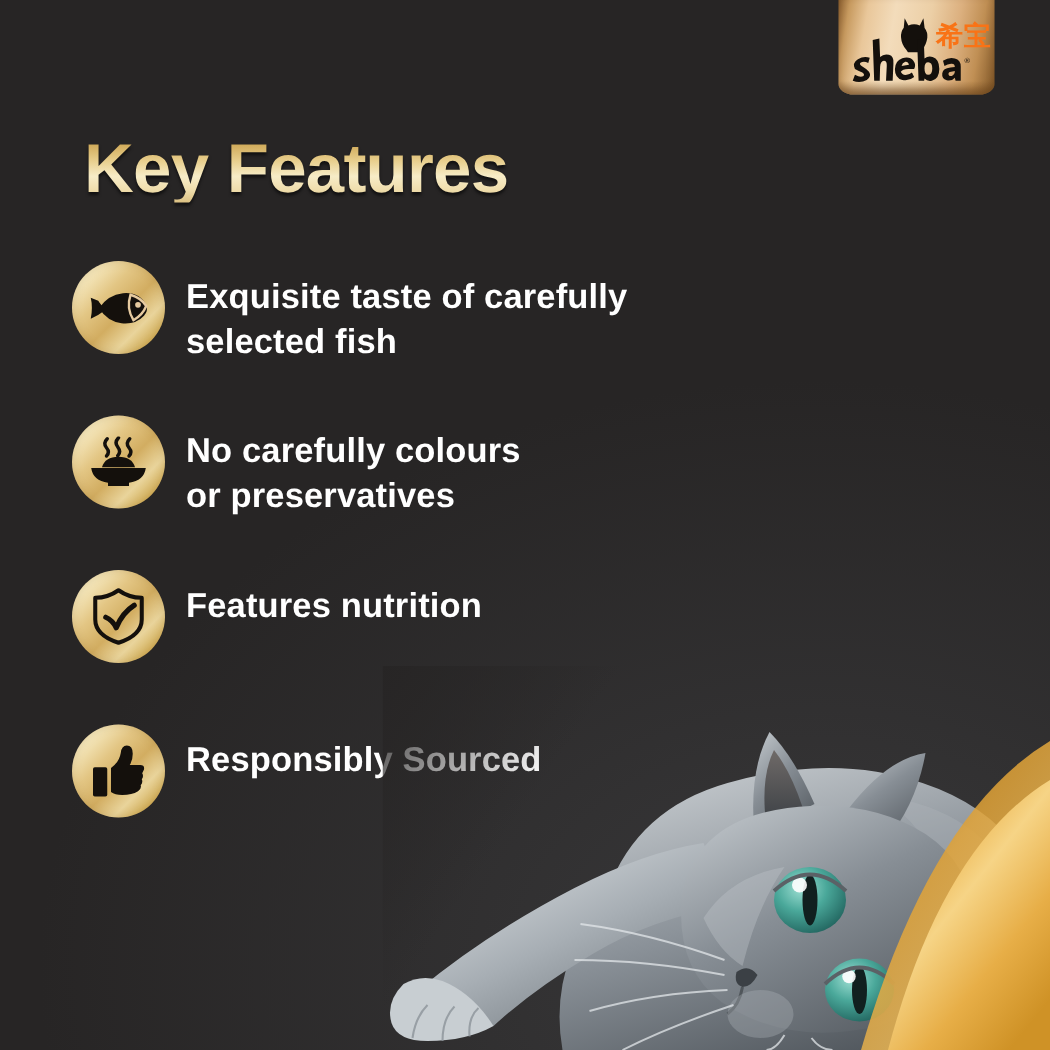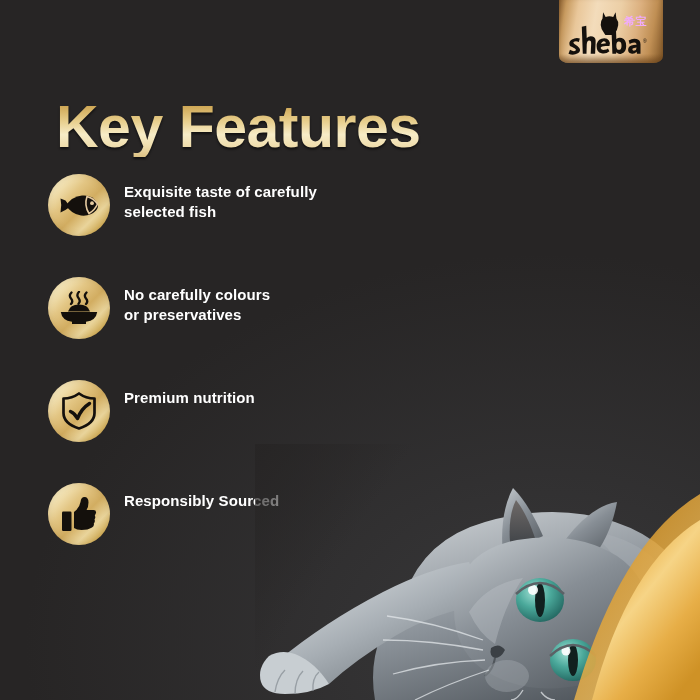--- a/index.html
+++ b/index.html
@@ -71,41 +71,41 @@
     left: 8px;
     top: 23px;
     width: 74px;
     height: 34px;
   }
   .logo-cn {
     position: absolute;
     left: 65px;
     top: 16px;
     font-family: "DejaVu Sans", sans-serif;
-    font-size: 11px;
+    font-size: 18px;
     font-weight: 700;
-    color: #f0abfc;
+    color: #f97316;
     letter-spacing: 0.5px;
     line-height: 1;
   }
   .logo-r {
     position: absolute;
     left: 84px;
     top: 38px;
     font-size: 5px;
     color: #14100c;
     font-family: "Liberation Sans", sans-serif;
   }
 
   
   .title {
     position: absolute;
     left: 56px;
     top: 58px;
-    font-size: 59px;
+    font-size: 46px;
     font-weight: 800;
     letter-spacing: -0.5px;
     line-height: 1;
     background: linear-gradient(180deg,
         #b9913f 0%,
         #cfa856 14%,
         #e8cf8e 40%,
         #f7ecc7 62%,
         #efddac 82%,
         #dcc183 100%);
@@ -147,21 +147,21 @@
   .icon-badge svg {
     position: absolute;
     left: 50%;
     top: 50%;
     transform: translate(-50%, -50%);
   }
   .feature-text {
     position: absolute;
     left: 76px;
     top: 8px;
-    font-size: 15px;
+    font-size: 23px;
     font-weight: 600;
     color: #ffffff;
     line-height: 1.32;
     letter-spacing: 0.1px;
     white-space: pre-line;
   }
 
   
   .cat-photo {
     position: absolute;
@@ -259,21 +259,21 @@
     </div>
 
     <div class="feature-row">
       <div class="icon-badge">
         <svg width="36" height="38" viewBox="0 0 36 38">
           <path d="M18 1.5 Q25 6.5 33.5 6.5 L33.5 21 Q33.5 31.5 18 36.5
                    Q2.5 31.5 2.5 21 L2.5 6.5 Q11 6.5 18 1.5 Z" fill="none" stroke="#14100c" stroke-width="2.7" stroke-linejoin="round"></path>
           <path d="M9.5 19.5 Q14 21.5 16.5 26.5 Q20.5 16.5 28.5 11.5" fill="none" stroke="#14100c" stroke-width="3.4" stroke-linecap="round" stroke-linejoin="round"></path>
         </svg>
       </div>
-      <div class="feature-text">Premium nutrition</div>
+      <div class="feature-text">Features nutrition</div>
     </div>
 
     <div class="feature-row">
       <div class="icon-badge">
         <svg width="36" height="36" viewBox="0 0 36 36">
           <rect x="1" y="15.5" width="9.5" height="19.5" rx="1.2" fill="#14100c"></rect>
           <path d="M13 16 Q18.5 12 19.5 6 Q20 1 23.5 1 Q27.5 1 27.5 6.5
                    Q27.5 11 25.5 14 L32.5 14 Q35.5 14 35 17 L33.8 19.5
                    Q35 21.5 33.5 23.5 Q34.5 25.5 32.8 27.5
                    Q33.5 30 31 31.5 Q27 34 20.5 34 Q15.5 34 13 32 Z" fill="#14100c"></path>

